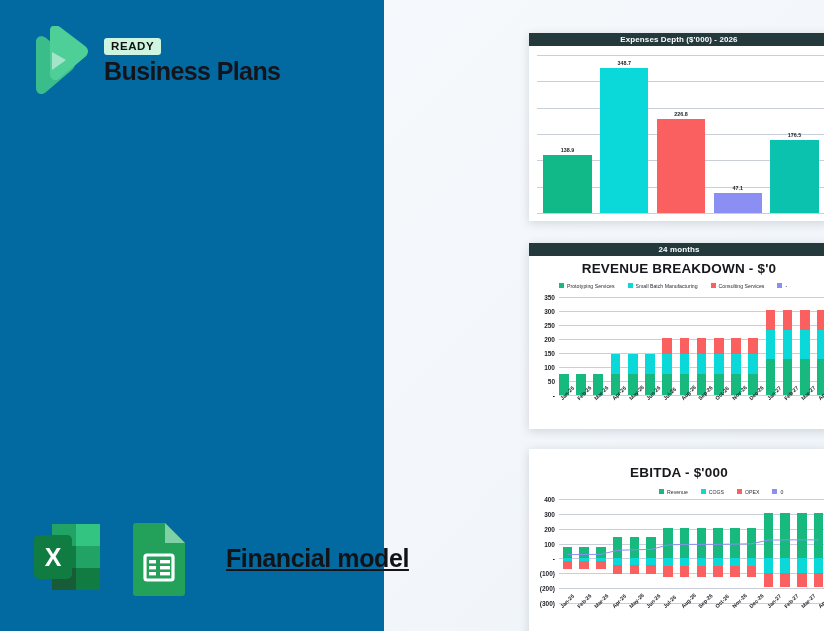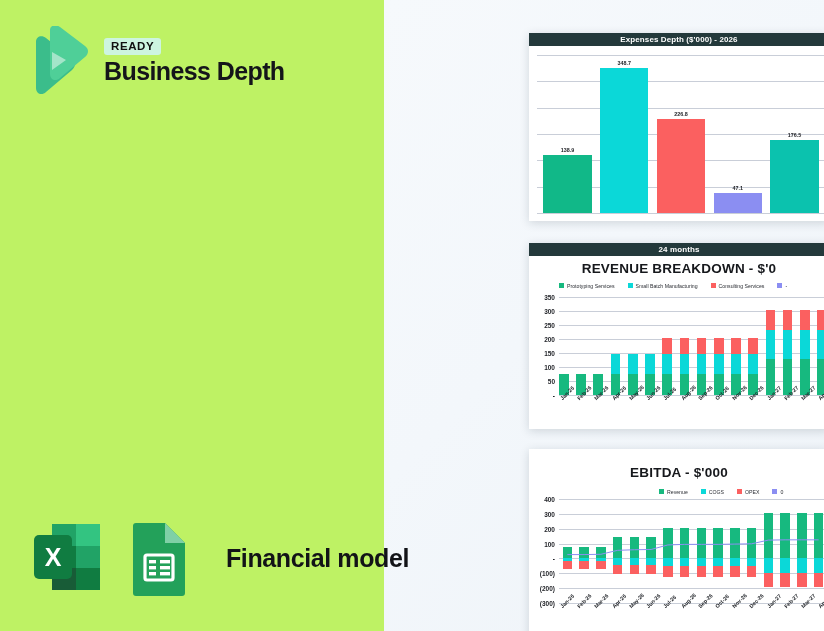--- a/index.html
+++ b/index.html
@@ -1,21 +1,21 @@
 <!DOCTYPE html>
 <html><head>
 <meta charset="utf-8">
 <style>
   html,body{margin:0;padding:0;}
   body{
     width:824px;height:631px;overflow:hidden;position:relative;
     background:#ffffff;
     font-family:"Liberation Sans", sans-serif;
   }
-  .stage{position:absolute;inset:0;width:824px;height:631px;overflow:hidden;background:#bef264;}
+  .stage{position:absolute;inset:0;width:824px;height:631px;overflow:hidden;background:#0369a1;}
 
   
   .bg-right{position:absolute;left:384px;top:0;width:440px;height:631px;
     background:linear-gradient(135deg,#f6f9fc 0%,#f3f7fb 45%,#eef3f8 100%);}
 
   
   .logo-block{position:absolute;left:28px;top:26px;display:flex;align-items:center;gap:14px;}
   .logo-mark{width:62px;height:70px;position:relative;flex:0 0 auto;}
   .logo-text{display:flex;flex-direction:column;align-items:flex-start;gap:3px;}
   .ready-badge{
@@ -25,21 +25,21 @@
   .brand-name{font-size:25px;font-weight:700;color:#14151a;letter-spacing:-0.6px;line-height:1.05;}
 
   
   .hero{position:absolute;left:34px;top:146px;width:493px;height:333px;background:#34ac7d;}
   .hero-title{position:absolute;left:28px;top:116px;color:#ffffff;font-size:46px;
     font-weight:400;letter-spacing:-0.5px;line-height:1.1;white-space:nowrap;}
 
   
   .footer-row{position:absolute;left:30px;top:518px;display:flex;align-items:center;gap:18px;}
   .app-icon{width:75px;height:80px;position:relative;flex:0 0 auto;}
-  .footer-label{font-size:25px;font-weight:700;color:#121317;letter-spacing:-0.4px;margin-left:10px;}
+  .footer-label{font-size:25px;font-weight:700;color:#121317;letter-spacing:-0.4px;margin-left:10px;text-decoration:underline;}
 
   
   .card{position:absolute;background:#fff;box-shadow:0 2px 9px rgba(30,45,60,.17);overflow:hidden;}
   .card-bar{background:#23393b;color:#fff;font-size:8px;font-weight:700;text-align:center;
     line-height:13px;height:13px;letter-spacing:.1px;}
   .chart-title{font-size:13.5px;font-weight:700;color:#16181c;text-align:center;letter-spacing:.2px;}
 
   
   #card-expenses{left:529px;top:33px;width:300px;height:188px;}
   #card-expenses .plot{position:absolute;left:8px;top:22px;right:4px;bottom:8px;}
@@ -80,21 +80,21 @@
   <div class="logo-block">
     <div class="logo-mark">
       <svg width="62" height="70" viewBox="0 0 62 70">
         <path d="M8 16 L8 62 C8 68 14 70 18 66 L44 44 C48 40 48 36 44 33 L18 12 C14 9 8 10 8 16 Z" fill="#3bbd8b"></path>
         <path d="M22 4 L22 48 C22 54 28 56 32 52 L57 31 C61 27 61 23 57 20 L32 1 C28 -2 22 -1 22 4 Z" fill="#4fcf98"></path>
         <path d="M24 26 L24 44 L38 34 Z" fill="#a9e6cb" opacity=".95"></path>
       </svg>
     </div>
     <div class="logo-text">
       <div class="ready-badge">READY</div>
-      <div class="brand-name">Business Depth</div>
+      <div class="brand-name">Business Plans</div>
     </div>
   </div>
 
 
   <div class="footer-row">
     <div class="app-icon">
       <svg width="75" height="80" viewBox="0 0 75 80">
         <rect x="22" y="6" width="48" height="22" fill="#21a366"></rect>
         <rect x="22" y="28" width="48" height="22" fill="#107c41"></rect>
         <rect x="22" y="50" width="48" height="22" fill="#185c37"></rect>

